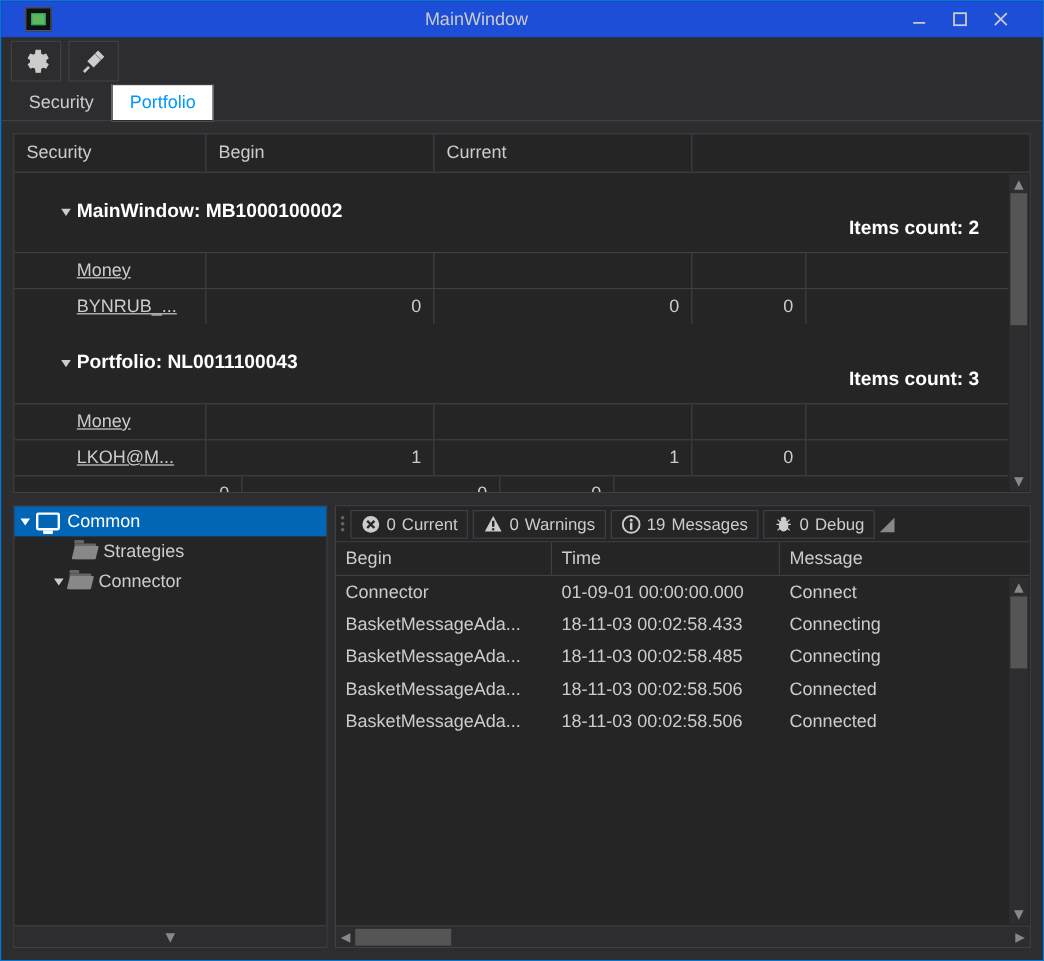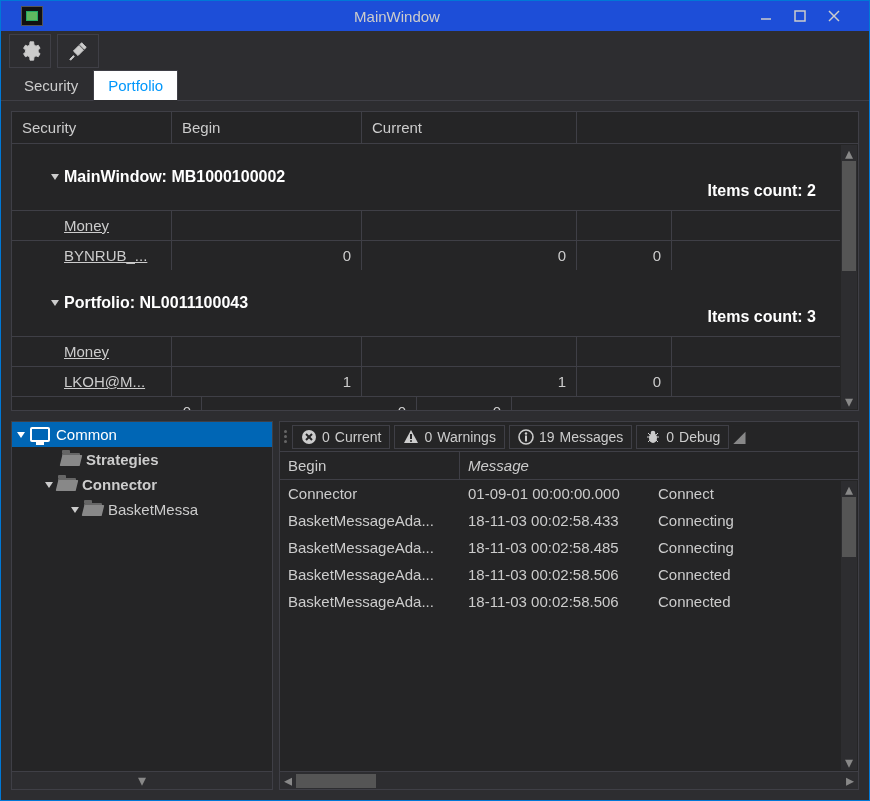--- a/index.html
+++ b/index.html
@@ -38,36 +38,36 @@
   .gs-thumb { position:absolute; top:16px; width:14px; left:1px; height:110px; background:#555;}
   .tri { display:inline-block; width:0;height:0; border-left:6px solid #ccc; border-top:4px solid transparent; border-bottom:4px solid transparent; transform:rotate(90deg);}
   
   .bottom { flex:1; display:flex; gap:6px; min-height:0; margin-bottom:10px;}
   .tree { width:262px; border:1px solid #3f3f46; background:#252526; display:flex; flex-direction:column;}
   .tree-body{flex:1; padding-top:0;}
   .tree-item { display:flex; align-items:center; padding:4px 6px; color:#ccc; font-size:15px; gap:6px;}
   .tree-item.sel { background:#0066b5; color:#fff;}
   .tree-item .tri{ border-left-color:#ccc;}
   .tree-item.sel .tri{border-left-color:#fff;}
-  .tree-indent1{padding-left:34px;font-weight:bold;}
+  .tree-indent1{padding-left:34px;}
   .tree-indent2{padding-left:60px;}
   .folder-icon{width:18px;height:13px;background:#666;position:relative;border-radius:1px;}
   .folder-icon::before{content:"";position:absolute;top:-3px;left:0;width:8px;height:3px;background:#666;border-radius:1px 1px 0 0;}
   .folder-icon.open::after{content:"";position:absolute;top:2px;left:-1px;width:20px;height:11px;background:#888;transform:skewX(-14deg);border-radius:1px;}
   .monitor-icon{width:20px;height:15px;border:2px solid #fff;border-radius:2px;position:relative;}
   .monitor-icon::after{content:"";position:absolute;bottom:-5px;left:4px;width:8px;height:3px;background:#fff;}
   .tree-scroll{height:18px;display:flex;align-items:center;justify-content:center;background:#2d2d30;color:#888;border-top:1px solid #3f3f46;}
   .logpane{ flex:1; display:flex; flex-direction:column; border:1px solid #3f3f46; min-width:0;}
   .filter-bar{display:flex; align-items:center; height:30px; border-bottom:1px solid #3f3f46; background:#252526;}
   .fbtn{display:flex; align-items:center; gap:5px; padding:3px 8px; border:1px solid #3f3f46; margin:2px 2px; color:#ccc; font-size:14px; height:24px;}
   .fbtn svg{width:16px;height:16px;}
   .log-grid{flex:1; display:flex; flex-direction:column; min-height:0;}
   .log-head{display:flex; border-bottom:1px solid #3f3f46;background:#252526;}
   .lh{padding:5px 8px;color:#ccc;font-size:15px;border-right:1px solid #3f3f46;}
-  .lh.n{width:180px;} .lh.t{width:190px;} .lh.m{flex:1;border-right:none;font-style:italic;}
+  .lh.n{width:180px;} .lh.t{width:190px;} .lh.m{flex:1;border-right:none;}
   .log-body{flex:1; position:relative; background:#252526; overflow:hidden;}
   .log-rows{padding-right:18px;}
   .lrow{display:flex; color:#ccc; font-size:15px;}
   .lrow .lc{padding:5px 8px; white-space:nowrap; overflow:hidden; text-overflow:ellipsis;}
   .lc.n{width:180px;} .lc.t{width:190px;} .lc.m{flex:1;}
   .log-scroll{position:absolute;right:1px;top:1px;bottom:1px;width:16px;background:#2d2d30;}
   .log-scroll .gs-thumb{top:16px;height:60px;}
   .log-hscroll{height:18px;display:flex;align-items:center;background:#2d2d30;border-top:1px solid #3f3f46;}
   .hs-btn{width:16px;height:16px;display:flex;align-items:center;justify-content:center;color:#888;}
   .hs-track{flex:1;position:relative;height:14px;}
@@ -200,25 +200,20 @@
             <div class="tree-item tree-indent1">
               <span style="width:10px;display:inline-block"></span>
               <span class="folder-icon open"></span>
               <span>Strategies</span>
             </div>
             <div class="tree-item tree-indent1">
               <span class="tri"></span>
               <span class="folder-icon open"></span>
               <span>Connector</span>
             </div>
-            <div class="tree-item tree-indent2">
-              <span class="tri"></span>
-              <span class="folder-icon open"></span>
-              <span>BasketMessa</span>
-            </div>
           </div>
         <div class="tree-scroll">▾</div>
       </div>
 
       <div class="logpane">
         <div class="filter-bar">
           <div class="grip">
               <span></span>
               <span></span>
               <span></span>
@@ -262,20 +257,21 @@
                 <line x1="13" y1="13" x2="11" y2="11" stroke="#ccc"></line>
               </svg>
             <span>0</span>
               <span>Debug</span>
           </div>
           <div class="overflow-chev">◢</div>
         </div>
         <div class="log-grid">
           <div class="log-head">
             <div class="lh n">Begin</div>
+            <div class="lh t">Time</div>
             <div class="lh m">Message</div>
           </div>
           <div class="log-body">
             <div class="log-rows" id="log-rows">
                 <div class="lrow">
                   <div class="lc n">Connector</div>
                   <div class="lc t">01-09-01 00:00:00.000</div>
                   <div class="lc m">Connect</div>
                 </div>
                 <div class="lrow">

